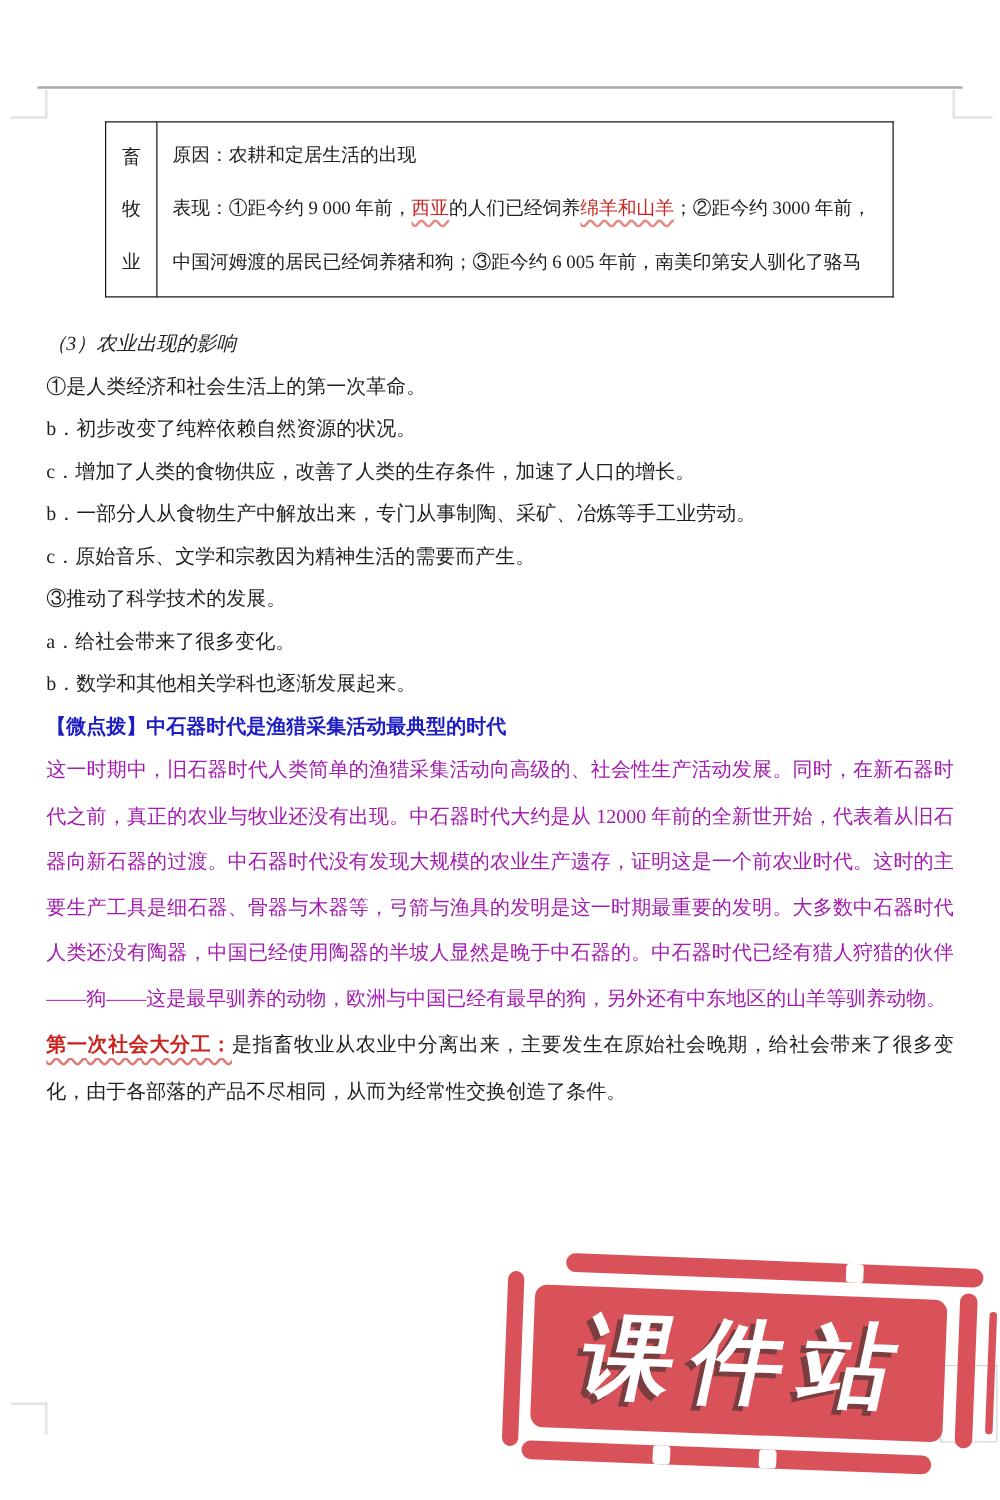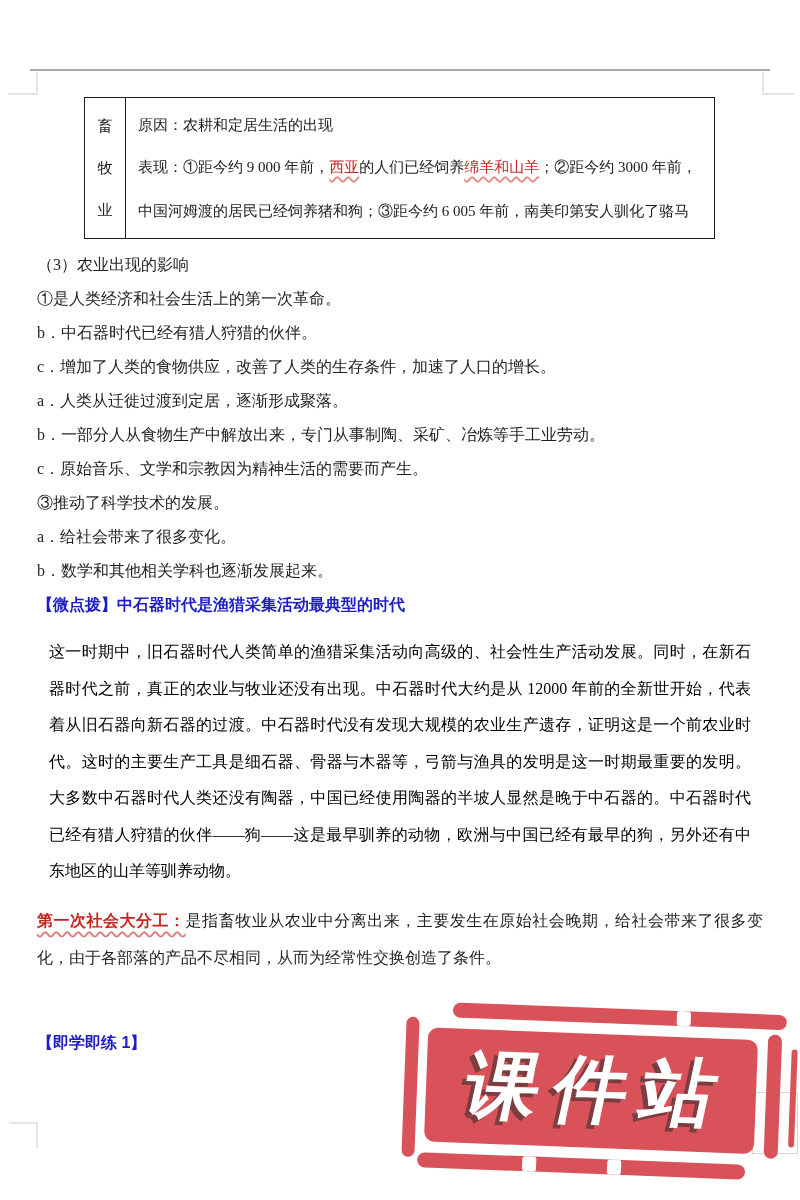--- a/index.html
+++ b/index.html
@@ -48,33 +48,33 @@
     text-decoration-thickness: 1.5px;
     text-underline-offset: 4px;
     font-family: Liberation Mono, monospace;
   }
 
   
   .para {
     margin: 0; font-size: 16px; line-height: 34px; height: 34px;
     white-space: nowrap; color: #1f1f1f;
   }
-  .para.first { margin-top: 9px; }
+  .para.first { margin-top: 21px; font-style: italic; }
 
   .blue-head {
     margin: 0; font-size: 16px; font-weight: bold;
     color: var(--blue); line-height: 34px;
     font-family: "Liberation Sans", "DejaVu Sans", sans-serif;
   }
   .blue-head.knowledge { margin-top: 14px; }
   .blue-head.practice { margin-top: 50px; position: relative; z-index: 6; }
 
   .justify-para {
-    margin: 12px; font-size: 16px; line-height: 36.5px;
-    text-align: justify; color: #000000;
+    margin: 0; font-size: 16px; line-height: 36.5px;
+    text-align: justify; color: #a21caf;
   }
   .kn-para {
     margin: 0; font-size: 16px; line-height: 37px;
     text-align: justify; color: #1f1f1f;
   }
   .red-term {
     color: var(--red); font-weight: bold;
     text-decoration: underline wavy #de7b76;
     text-decoration-thickness: 1.5px;
     text-underline-offset: 5px;
@@ -145,35 +145,33 @@
           <div class="tline">原因：农耕和定居生活的出现</div>
           <div class="tline"><span>表现：①距今约 9 000 年前，</span><span class="red-wavy">西亚</span><span>的人们已经饲养</span><span class="red-wavy">绵羊和山羊</span><span>；②距今约 3000 年前，</span></div>
           <div class="tline">中国河姆渡的居民已经饲养猪和狗；③距今约 6 005 年前，南美印第安人驯化了骆马</div>
         </td>
       </tr>
     </tbody>
       </table>
 
     <p class="para first">（3）农业出现的影响</p>
     <p class="para">①是人类经济和社会生活上的第一次革命。</p>
-    <p class="para">b．中石器时代已经有猎人狩猎的伙伴。</p>
+    <p class="para">b．初步改变了纯粹依赖自然资源的状况。</p>
     <p class="para">c．增加了人类的食物供应，改善了人类的生存条件，加速了人口的增长。</p>
-    <p class="para">a．人类从迁徙过渡到定居，逐渐形成聚落。</p>
     <p class="para">b．一部分人从食物生产中解放出来，专门从事制陶、采矿、冶炼等手工业劳动。</p>
     <p class="para">c．原始音乐、文学和宗教因为精神生活的需要而产生。</p>
     <p class="para">③推动了科学技术的发展。</p>
     <p class="para">a．给社会带来了很多变化。</p>
     <p class="para">b．数学和其他相关学科也逐渐发展起来。</p>
 
     <h3 class="blue-head">【微点拨】中石器时代是渔猎采集活动最典型的时代</h3>
     <p class="justify-para">这一时期中，旧石器时代人类简单的渔猎采集活动向高级的、社会性生产活动发展。同时，在新石器时代之前，真正的农业与牧业还没有出现。中石器时代大约是从 12000 年前的全新世开始，代表着从旧石器向新石器的过渡。中石器时代没有发现大规模的农业生产遗存，证明这是一个前农业时代。这时的主要生产工具是细石器、骨器与木器等，弓箭与渔具的发明是这一时期最重要的发明。大多数中石器时代人类还没有陶器，中国已经使用陶器的半坡人显然是晚于中石器的。中石器时代已经有猎人狩猎的伙伴——狗——这是最早驯养的动物，欧洲与中国已经有最早的狗，另外还有中东地区的山羊等驯养动物。</p>
 
     <p class="kn-para"><span class="red-term">第一次社会大分工：</span><span>是指畜牧业从农业中分离出来，主要发生在原始社会晚期，给社会带来了很多变化，由于各部落的产品不尽相同，从而为经常性交换创造了条件。</span></p>
 
-    <h3 class="blue-head practice">【即学即练 1】</h3>
   </div>
 
   <div class="ghost-box"></div>
 
   <div class="stamp">
     <div class="bar bar-top">
         <span class="notch n1"></span>
       </div>
     <div class="bar bar-bottom">
         <span class="notch n2"></span>

